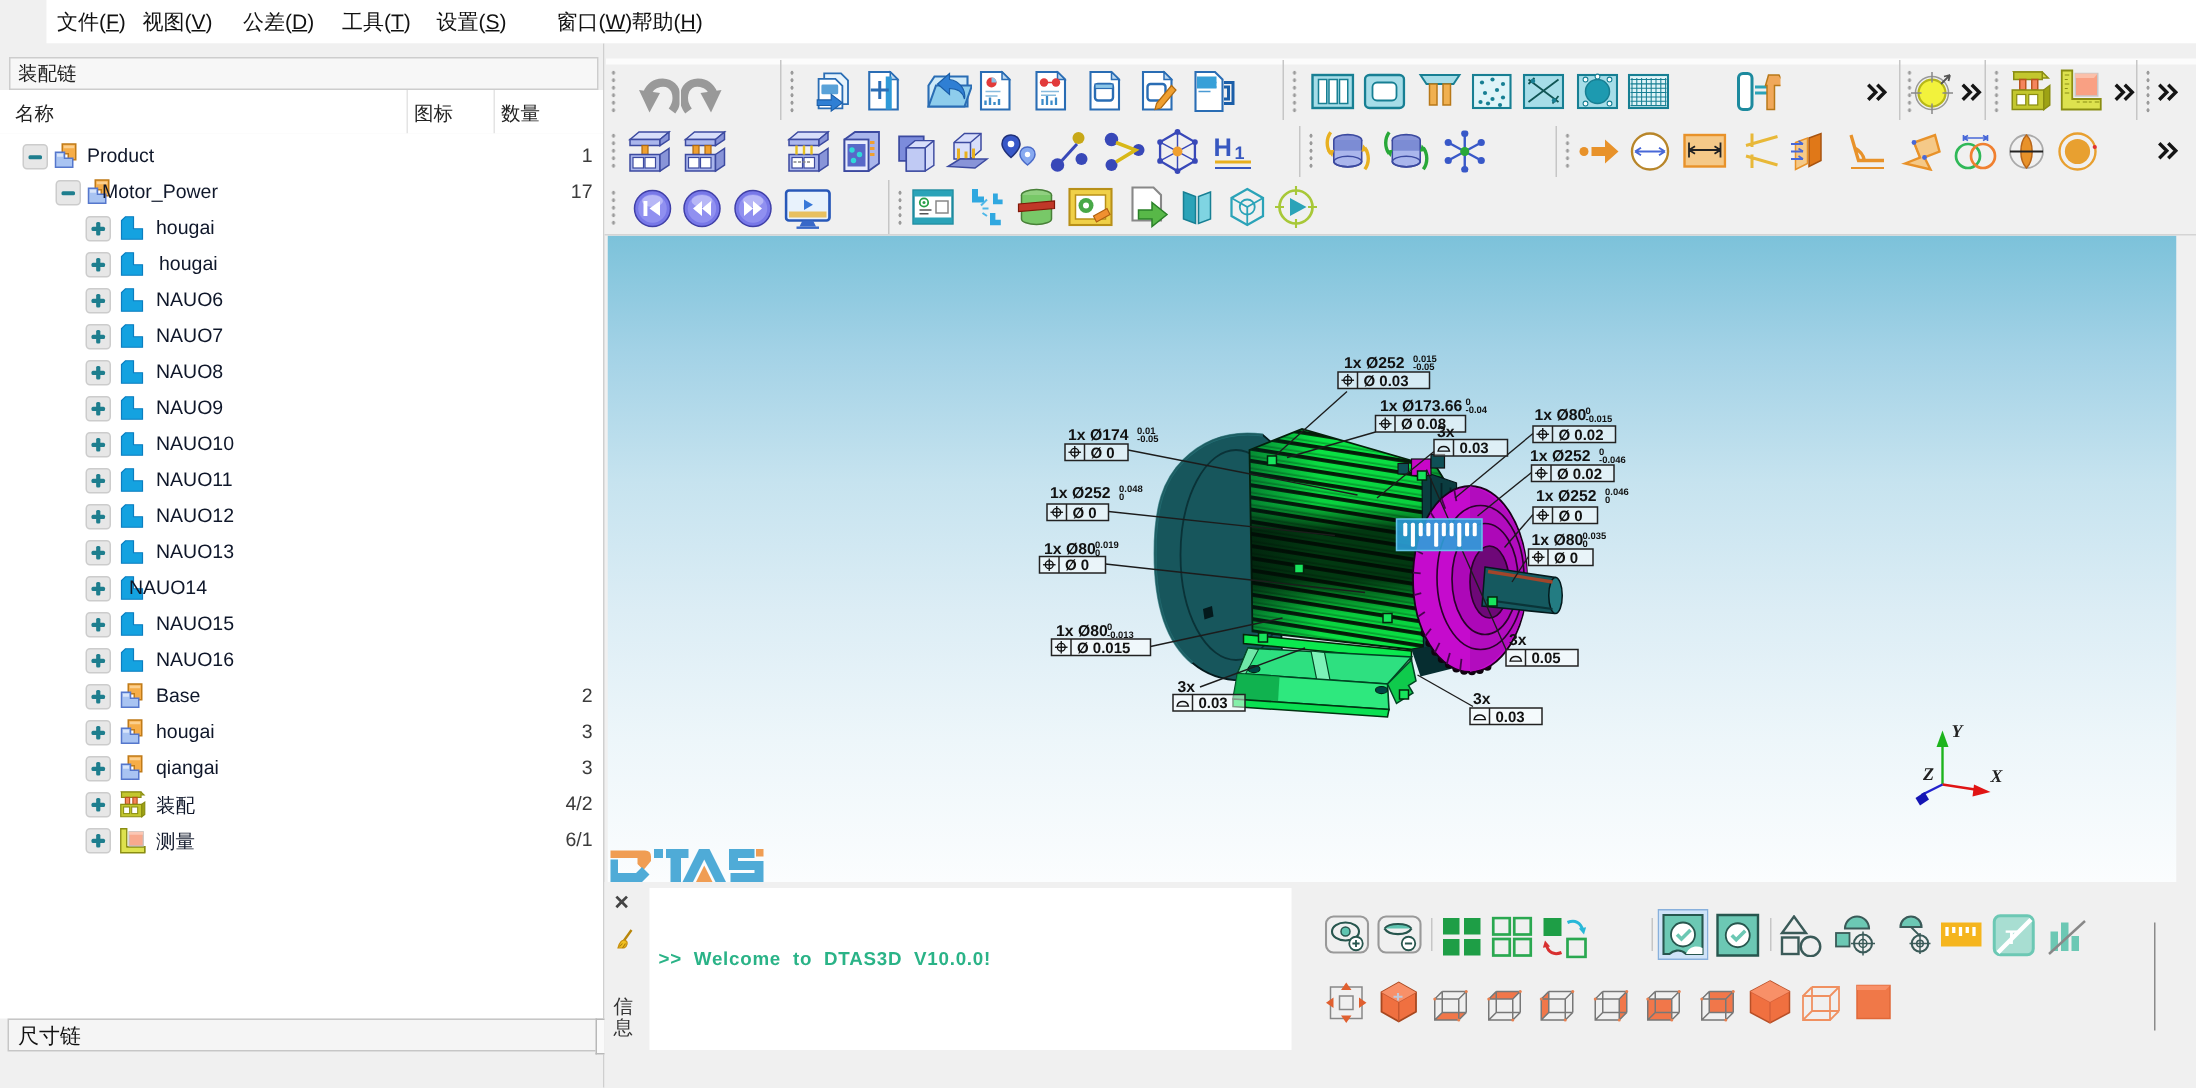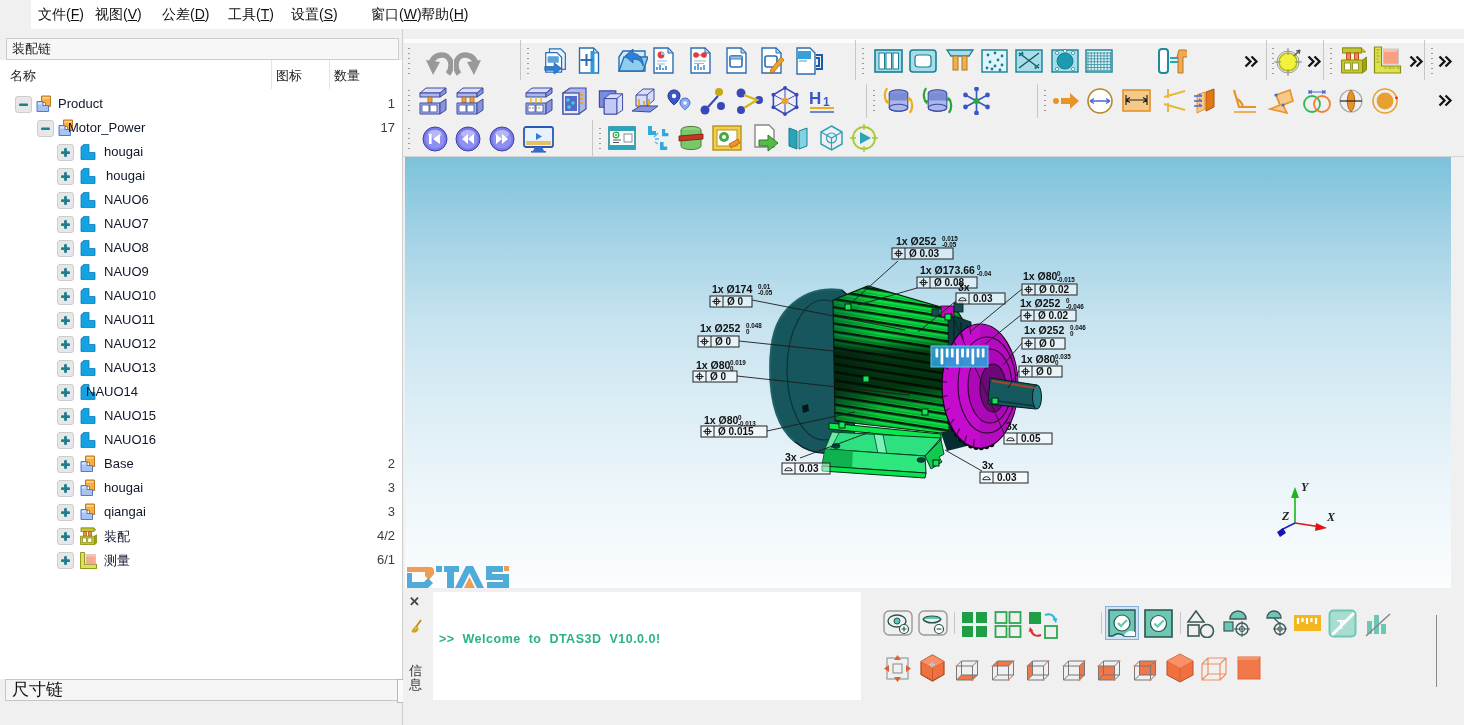--- a/index.html
+++ b/index.html
@@ -16,21 +16,21 @@
   #lp-cols{position:absolute;left:0px;top:60px;width:402px;height:29px;background:#ffffff;font-size:13px;color:#222;}
   #lp-body{position:absolute;left:0px;top:89px;width:402px;height:590px;background:#ffffff;}
   .colsep{position:absolute;top:0px;width:1px;height:29px;background:#e4e4e4;}
   .row{position:absolute;left:0;width:402px;height:24px;}
   .row .lbl{position:absolute;top:4px;font-size:13px;color:#0f172a;}
   .row .cnt{position:absolute;top:4px;right:7px;font-size:13px;color:#3c3c3c;}
   .exp{position:absolute;top:4px;width:15px;height:15px;background:#e7e7e7;border:1px solid #cccccc;border-radius:3px;}
   .exp svg{position:absolute;left:2px;top:2px;}
   .ticon{position:absolute;top:3px;width:18px;height:18px;}
   #szl{position:absolute;left:5px;top:679px;width:390px;height:20px;background:#f5f5f5;
-    border:1px solid #c6c6c6;font-size:17px;color:#111;line-height:20px;padding-left:6px;}
+    border:1px solid #c6c6c6;font-size:14px;color:#111;line-height:20px;padding-left:6px;}
   #vdiv{position:absolute;left:402px;top:29px;width:1px;height:696px;background:#cfcfcf;}
   
   #tb{position:absolute;left:403px;top:29px;width:1061px;height:128px;background:#f0f0f0;}
   .vsep{position:absolute;width:1px;background:#c6c6c6;}
   .grip{position:absolute;width:4px;background-image:radial-gradient(circle,#9b9b9b 1px,rgba(0,0,0,0) 1.1px);background-size:4px 5px;}
   .tbi{position:absolute;}
   
   #vp{position:absolute;left:405px;top:157px;width:1046px;height:431px;}
   
   #con-strip{position:absolute;left:403px;top:588px;width:30px;height:137px;background:#f0f0f0;}

